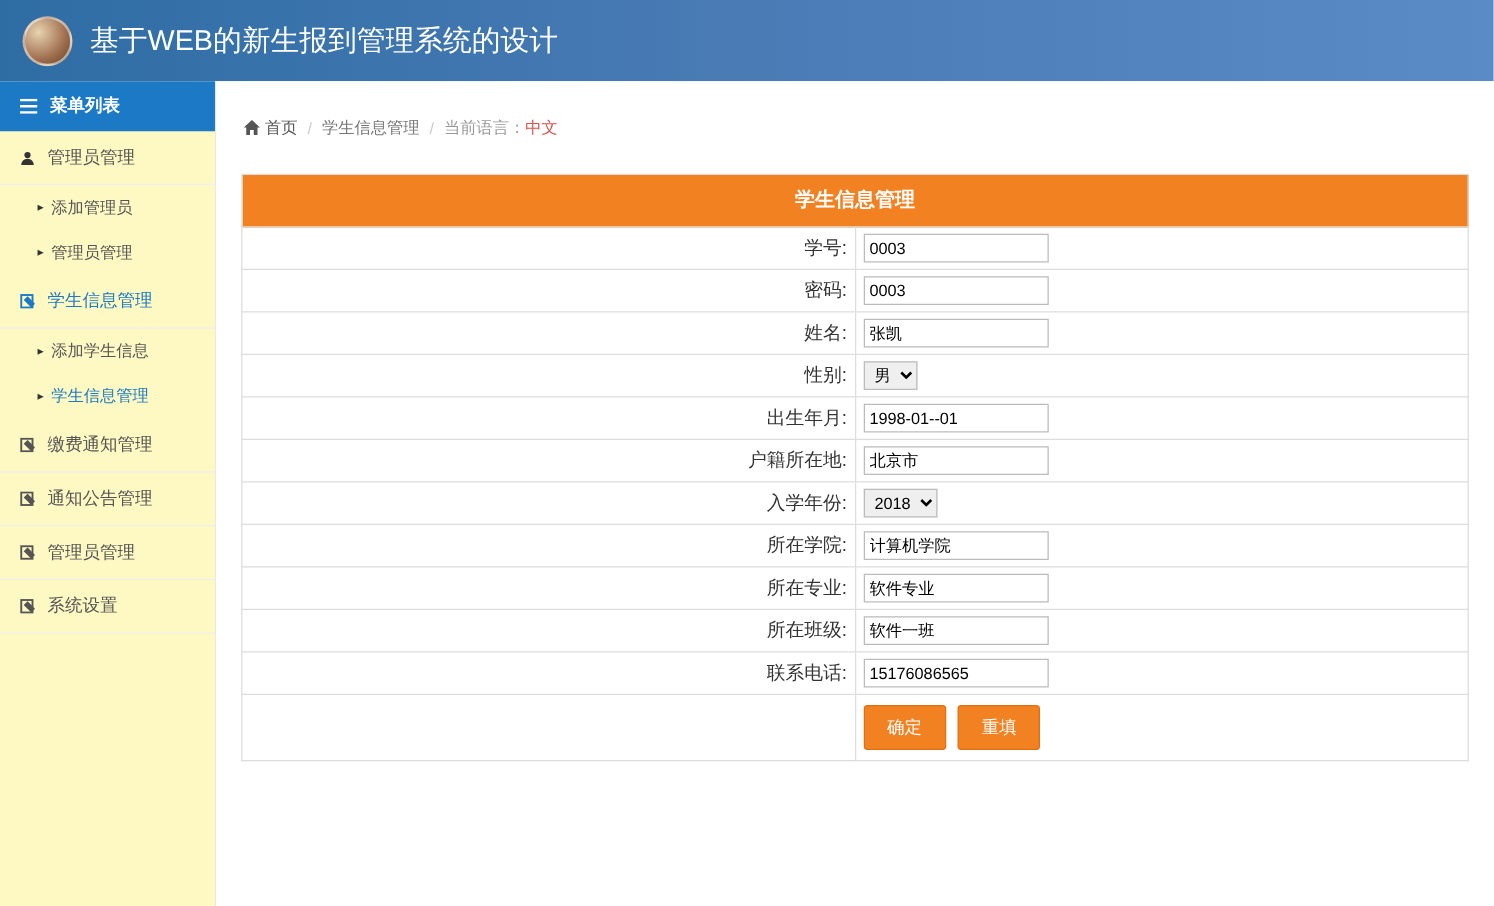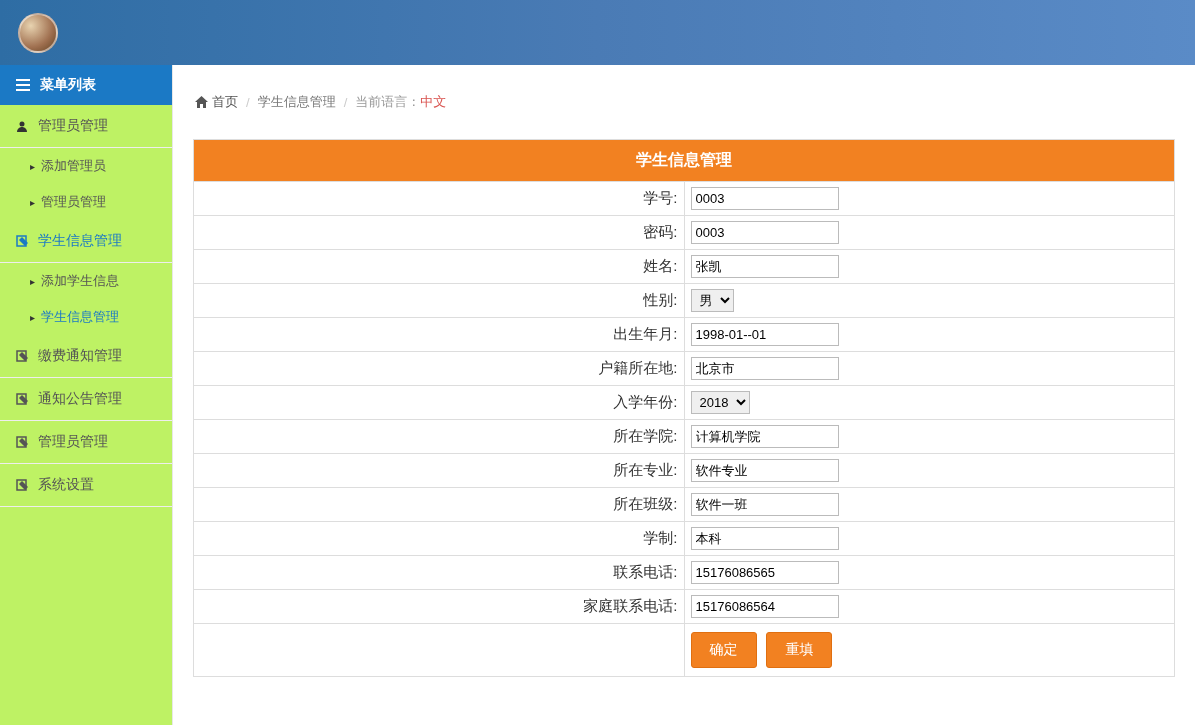--- a/index.html
+++ b/index.html
@@ -21,21 +21,21 @@
   .avatar {
     width: 40px; height: 40px;
     border-radius: 50%;
     background: radial-gradient(circle at 30% 30%, #e8d3b0, #a07050 60%, #604020);
     margin-right: 14px;
     border: 2px solid rgba(255,255,255,.5);
     flex-shrink: 0;
   }
   .header-title { font-size: 23px; font-weight: 500; }
   .layout { display: flex; min-height: calc(100vh - 65px); }
-  .sidebar { width: 173px; background: #bef264; border-right: 1px solid #e7e7e7; }
+  .sidebar { width: 173px; background: #fef9c3; border-right: 1px solid #e7e7e7; }
   .menu-header {
     background: #1b79c5;
     color: #fff;
     padding: 11px 16px;
     font-size: 14px;
     font-weight: bold;
     display: flex; align-items: center;
   }
   .menu-header .bars-icon { margin-right: 10px; display: inline-flex; }
   .menu-item {
@@ -130,20 +130,21 @@
     text-align: right;
   }
   .button-row td { padding: 8px 6px; }
   svg { display: block; }
 </style>
 </head>
 <body>
 
 <div class="header">
   <div class="avatar"></div>
+  <div class="header-title">基于WEB的新生报到管理系统的设计</div>
 </div>
 
 <div class="layout">
   <div class="sidebar">
     <div class="menu-header">
       <span class="bars-icon">
         <svg width="14" height="12" viewBox="0 0 14 12">
             <rect width="14" height="2" fill="#fff"></rect>
             <rect y="5" width="14" height="2" fill="#fff"></rect>
             <rect y="10" width="14" height="2" fill="#fff"></rect>
@@ -287,30 +288,22 @@
         </tr>
         <tr>
           <td class="label-cell">所在专业:</td>
           <td class="input-cell"><input type="text" value="软件专业" style=""></td>
         </tr>
         <tr>
           <td class="label-cell">所在班级:</td>
           <td class="input-cell"><input type="text" value="软件一班" style=""></td>
         </tr>
         <tr>
-          <td class="label-cell">学制:</td>
-          <td class="input-cell"><input type="text" value="本科" style=""></td>
-        </tr>
-        <tr>
           <td class="label-cell">联系电话:</td>
           <td class="input-cell"><input type="text" value="15176086565" style=""></td>
-        </tr>
-        <tr>
-          <td class="label-cell">家庭联系电话:</td>
-          <td class="input-cell"><input type="text" value="15176086564" style=""></td>
         </tr>
         <tr class="button-row">
           <td class="label-cell"></td>
           <td class="input-cell">
             <span class="btn">确定</span>
             <span class="btn">重填</span>
           </td>
         </tr>
       </tbody>
         </table>

